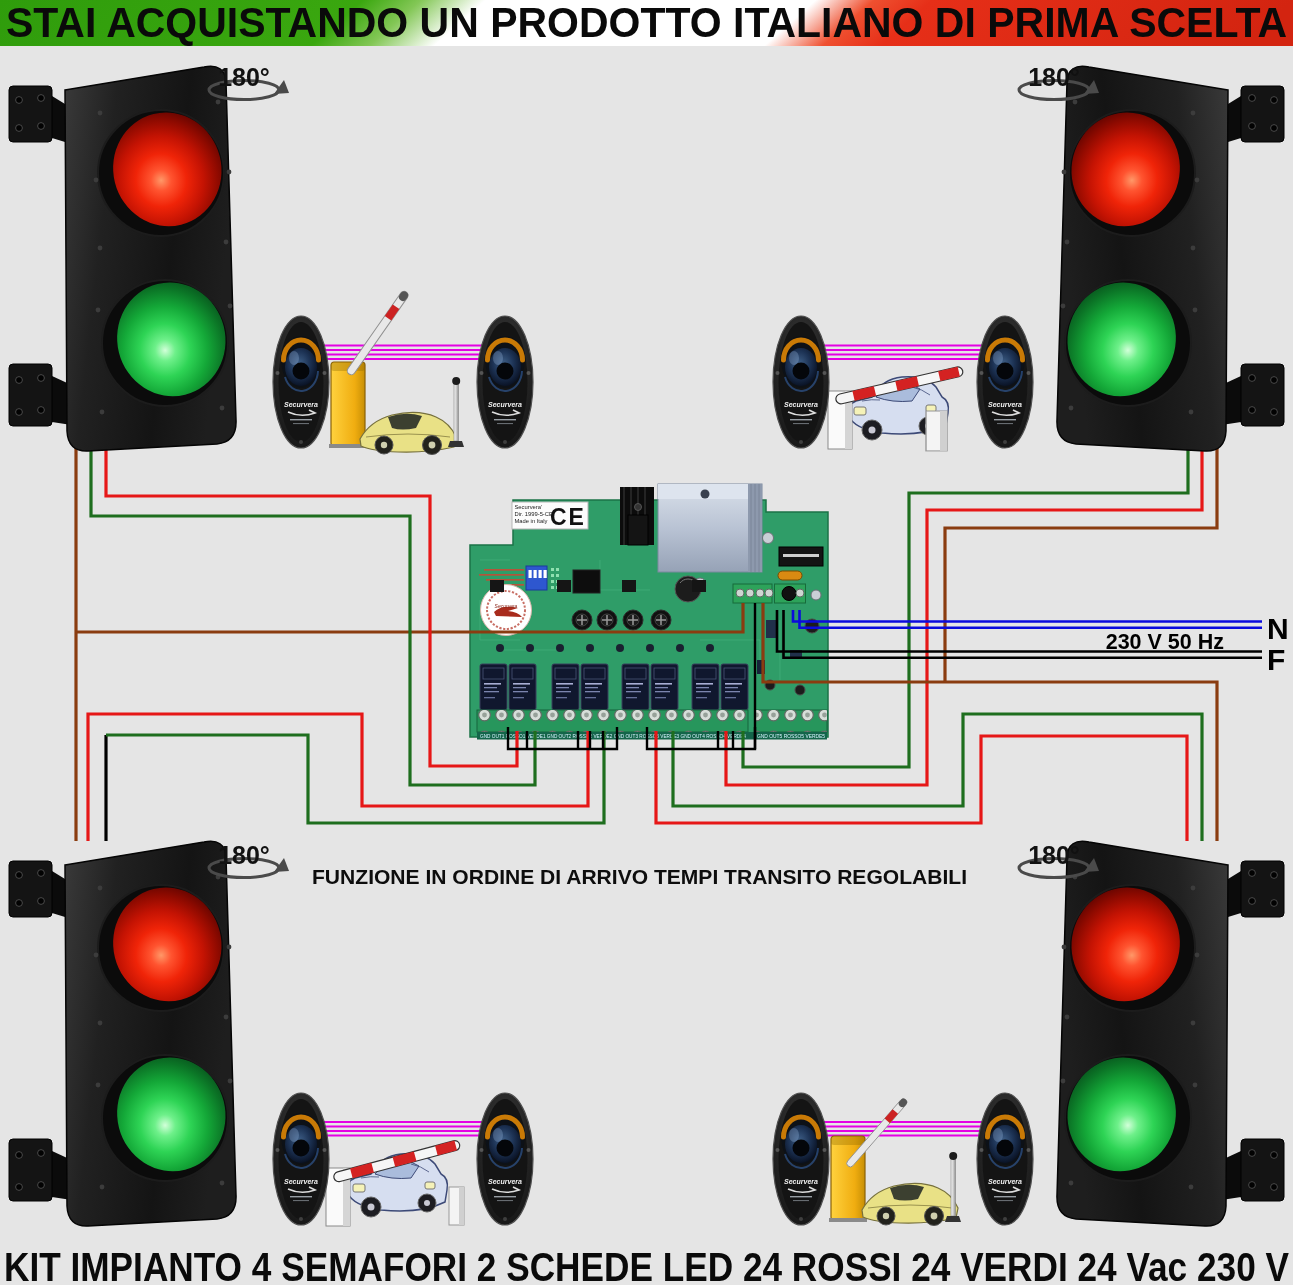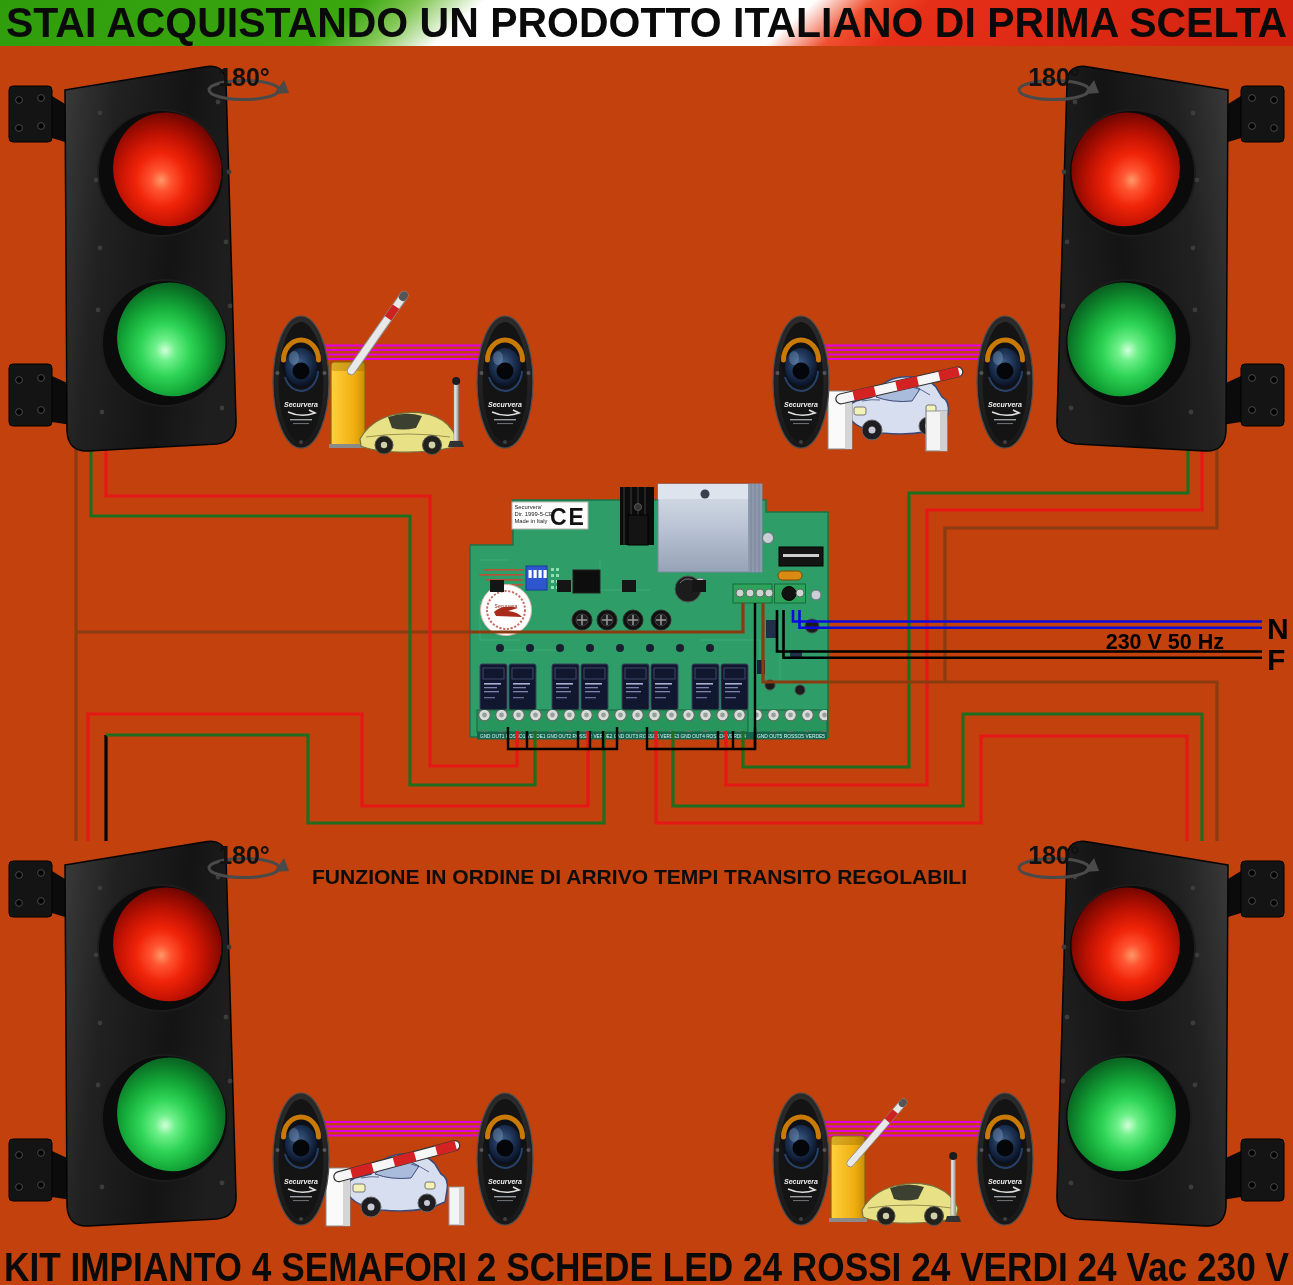--- a/index.html
+++ b/index.html
@@ -1,16 +1,16 @@
 <!DOCTYPE html>
 <html><head>
 <meta charset="utf-8">
 <style>
   html,body{margin:0;padding:0;background:#fff;}
-  #stage{position:relative;width:1293px;height:1285px;background:#c2410c;overflow:hidden;}
+  #stage{position:relative;width:1293px;height:1285px;background:#e5e5e5;overflow:hidden;}
   svg text{font-family:"Liberation Sans",sans-serif;}
 </style>
 </head>
 <body>
 
 <div id="stage">
 <svg width="1293" height="1285" viewBox="0 0 1293 1285">
   <defs>
     <linearGradient id="flagG" x1="0" y1="0" x2="1" y2="0.04">
       <stop offset="0" stop-color="#2f9c0c"></stop>

